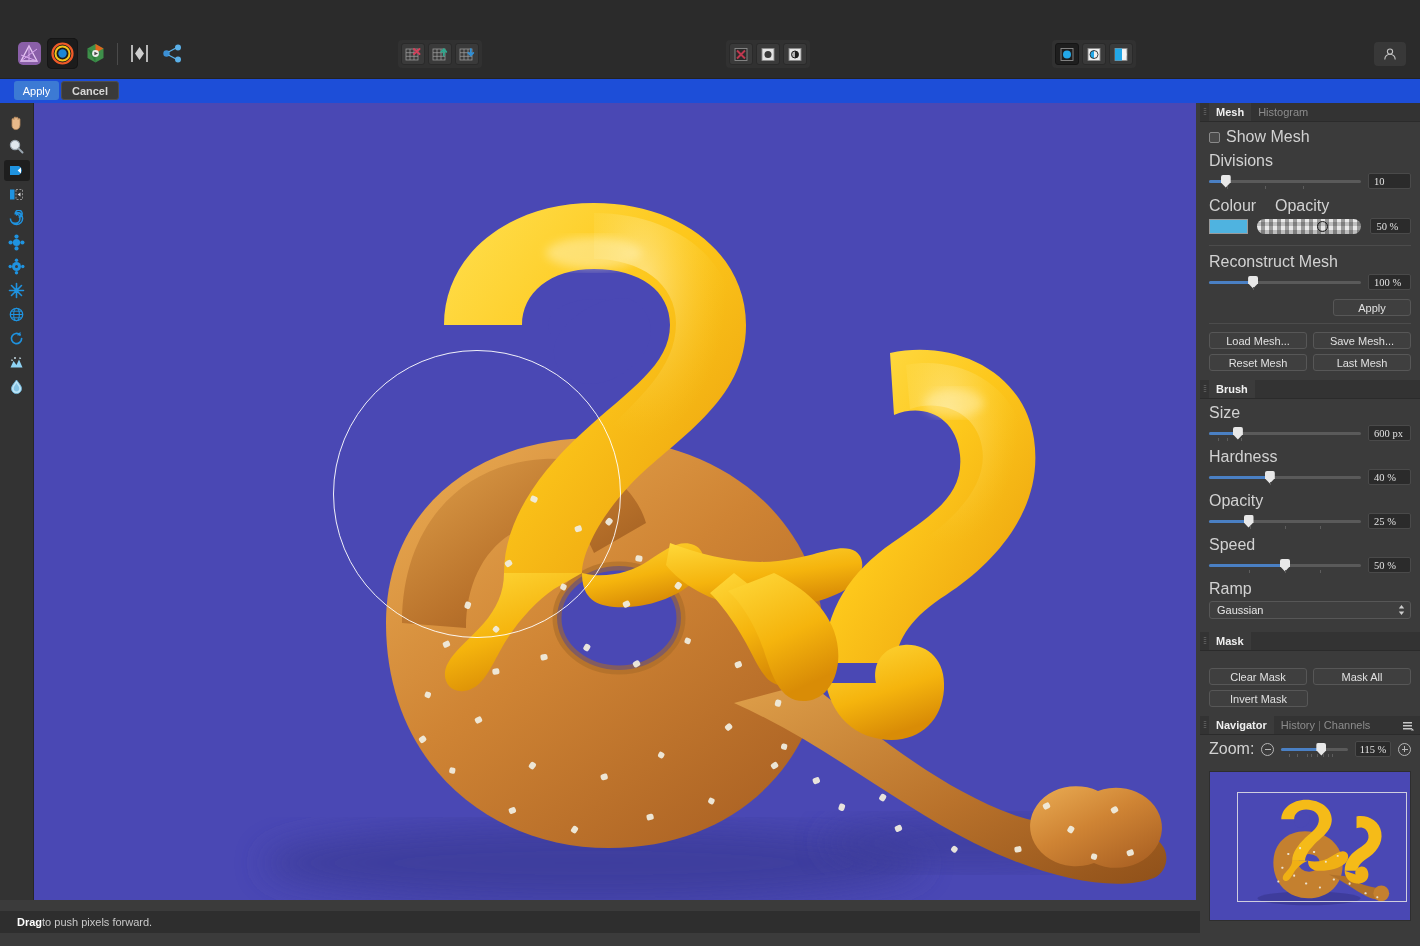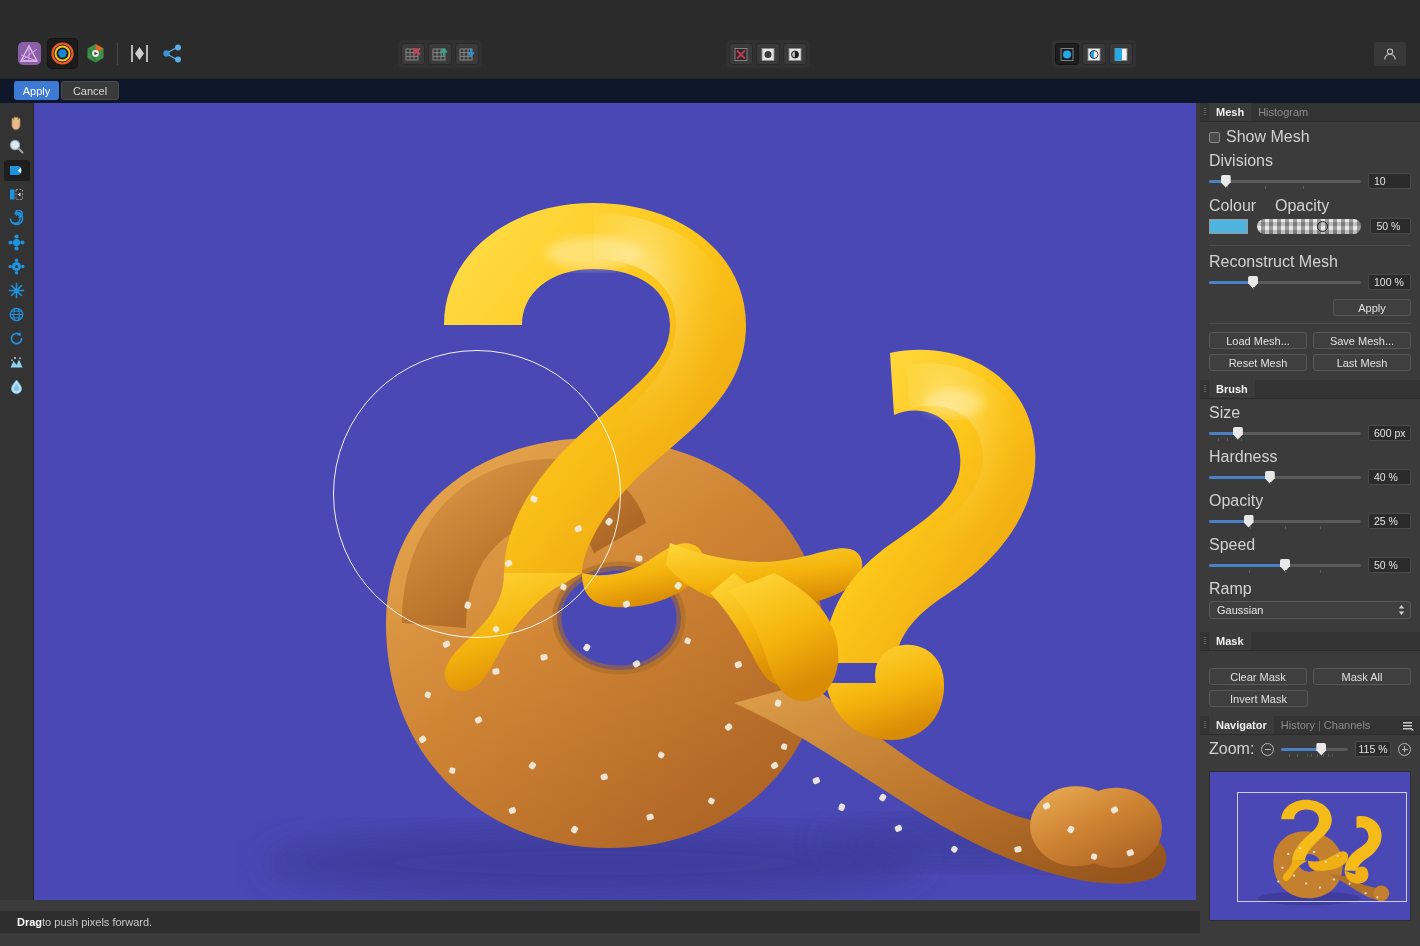--- a/index.html
+++ b/index.html
@@ -3,21 +3,21 @@
 <meta charset="utf-8">
 <style>
   * { box-sizing: border-box; margin: 0; padding: 0; }
   html, body {
     width: 1420px; height: 946px;
     background: #3d3d3d;
     font-family: "Liberation Sans", sans-serif;
     overflow: hidden;
     -webkit-font-smoothing: antialiased;
   }
-  .app { position: relative; width: 1420px; height: 946px; background: #0f172a; }
+  .app { position: relative; width: 1420px; height: 946px; background: #1d4ed8; }
 
   
   .topbar {
     position: absolute; left: 0; top: 0; width: 1420px; height: 79px;
     background: #2b2b2b; border-bottom: 1px solid #232323;
   }
   .persona-group { position: absolute; left: 14px; top: 38px; display: flex; gap: 2px; align-items: center; }
   .persona {
     width: 31px; height: 31px; border-radius: 5px;
     display: flex; align-items: center; justify-content: center;
@@ -32,20 +32,21 @@
     width: 45px; height: 19px; background: #3c7ad4; color: #fff;
     font-size: 11px; border: none; border-radius: 3px; cursor: pointer;
     display: flex; align-items: center; justify-content: center;
     font-family: "Liberation Sans", sans-serif;
   }
   .btn-cancel {
     width: 58px; height: 19px; background: #3a3a3a; color: #d7d7d7;
     font-size: 11px; border: 1px solid #4d4d4d; border-radius: 3px; cursor: pointer;
     display: flex; align-items: center; justify-content: center;
     font-family: "Liberation Sans", sans-serif;
+    font-weight: bold;
   }
 
   .tb-group { position: absolute; top: 40px; display: flex; gap: 3px;
     background: #313131; border-radius: 4px; padding: 3px; }
   .tb-btn {
     width: 24px; height: 22px; border-radius: 3px; background: #3a3a3a;
     display: flex; align-items: center; justify-content: center; cursor: pointer;
     border: 1px solid #2a2a2a;
   }
   .tb-btn.sel { background: #1e1e1e; border-color: #151515; }
@@ -137,21 +138,21 @@
   .sknob {
     position: absolute; top: 0px; width: 10px; height: 13px; margin-left: -5px;
     background: #e8e8e8; border-radius: 2px 2px 4px 4px; cursor: pointer;
     clip-path: polygon(0 0, 100% 0, 100% 60%, 50% 100%, 0 60%);
   }
   .sticks { position: absolute; left: 0; top: 11px; width: 100%; height: 4px; }
   .stick { position: absolute; top: 0; width: 1px; height: 3px; background: #5d5d5d; }
   .numbox {
     width: 43px; height: 16px; background: #2b2b2b; border: 1px solid #4a4a4a;
     border-radius: 2px; color: #e2e2e2; font-size: 10.5px;
-    display: flex; align-items: center; padding-left: 5px; cursor: text;
+    display: flex; align-items: center; padding-left: 5px; cursor: text; font-family: Liberation Serif, serif;
   }
 
   .swatch {
     width: 42px; height: 15px; background: #4fb3e0; border: 1px solid #9a9a9a; cursor: pointer;
   }
   .checkbar {
     position: relative; width: 112px; height: 15px; border-radius: 8px; overflow: hidden;
     background:
       repeating-linear-gradient(90deg, #e8e8e8 0 4px, #9a9a9a 4px 8px),
       #d0d0d0;

